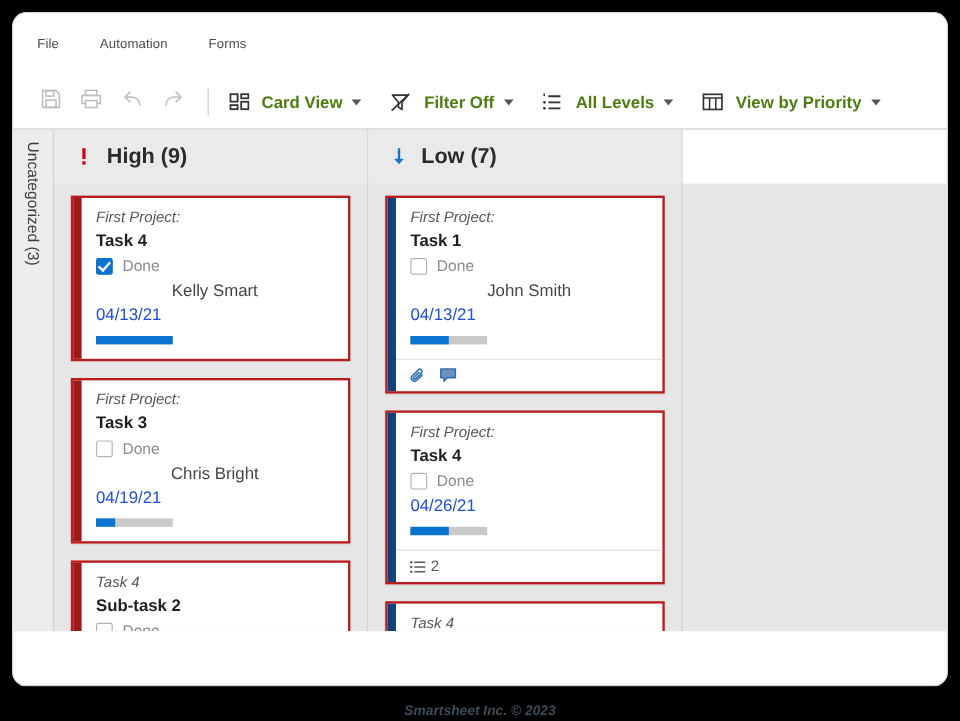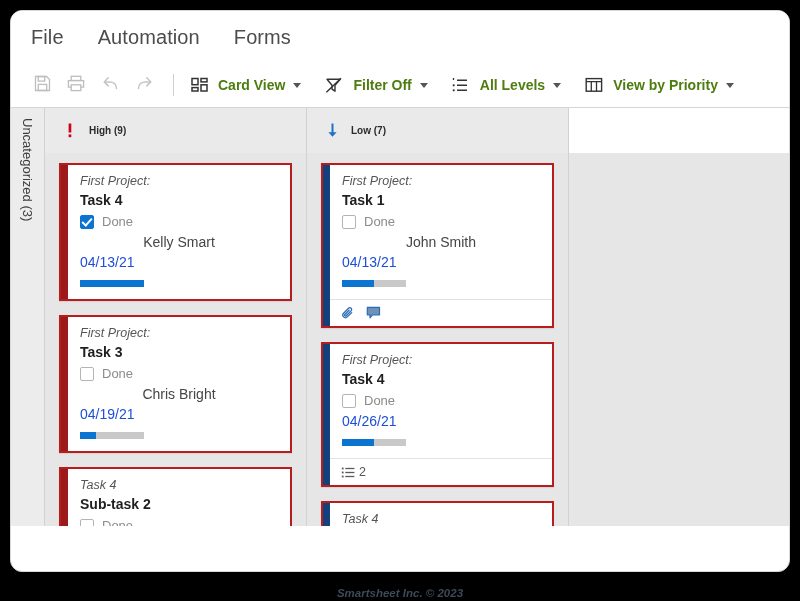--- a/index.html
+++ b/index.html
@@ -19,21 +19,21 @@
     overflow:hidden;
   }
 
   
   .menubar{
     height:52px;display:flex;align-items:center;
     padding-left:20px;box-sizing:border-box;
     background:#fff;
   }
   .menu-item{
-    font-size:20px;color:#4c4c4c;
+    font-size:11px;color:#4c4c4c;
     margin-right:34px;cursor:pointer;
     letter-spacing:.1px;
   }
 
   
   .toolbar{
     height:44px;display:flex;align-items:center;
     padding-left:14px;box-sizing:border-box;
     background:#fff;
   }
@@ -94,21 +94,21 @@
   .col-header{
     height:45px;display:flex;align-items:center;
     padding-left:16px;box-sizing:border-box;
     background:#eaeaea;
   }
   .col-head-icon{
     width:18px;display:flex;align-items:center;justify-content:center;
     margin-right:10px;
   }
   .col-title{
-    font-size:10px;font-weight:bold;color:#2b2b2b;
+    font-size:18px;font-weight:bold;color:#2b2b2b;
   }
   .col-body{
     flex:1;padding:10px 14px 0 14px;box-sizing:border-box;
     overflow:hidden;
   }
 
   
   .card{
     background:#fff;
     border:2px solid #b91c1c;

